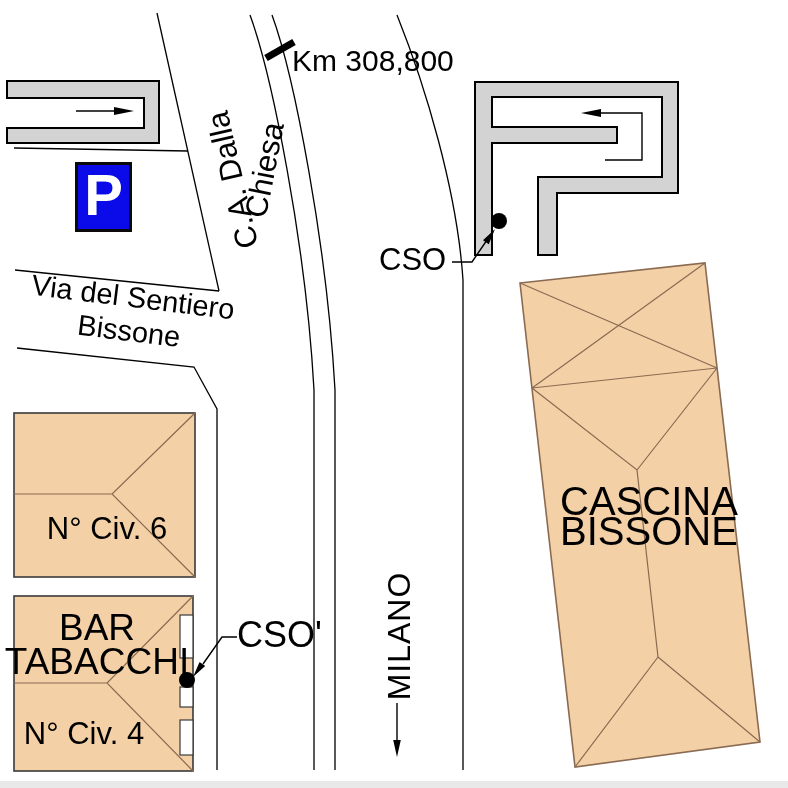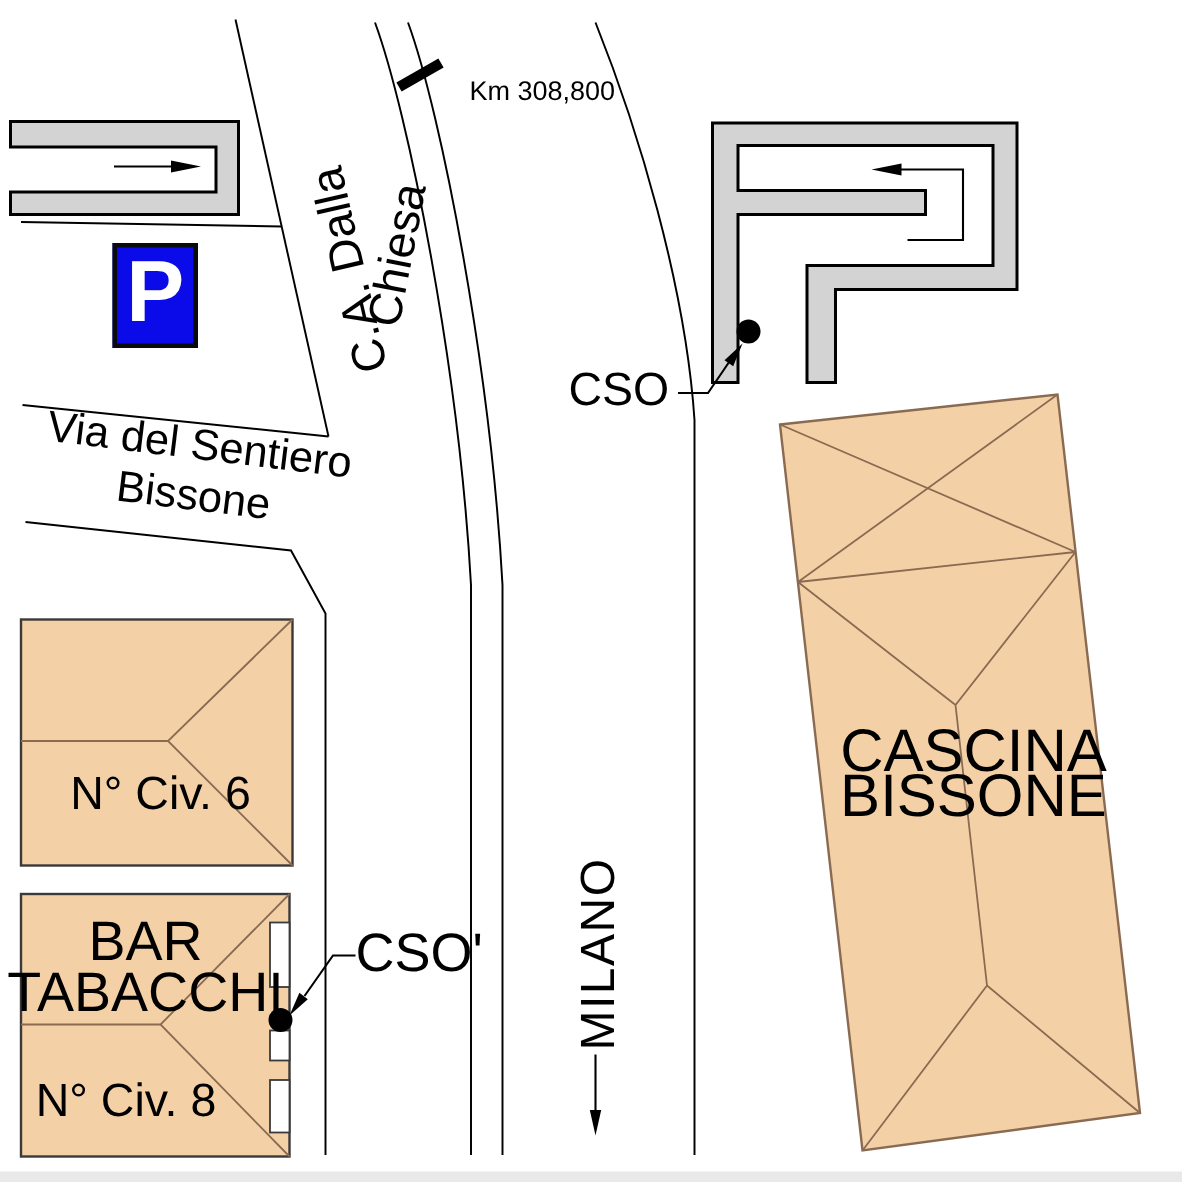--- a/index.html
+++ b/index.html
@@ -18,21 +18,21 @@
   .arrowhead{fill:var(--line-black);stroke:none;}
   .marker-dot{fill:var(--line-black);stroke:none;}
   .building{fill:var(--building-fill);stroke:var(--building-outline);stroke-width:1.6px;}
   .building-cascina{fill:var(--building-fill);stroke:var(--roof-line);stroke-width:1.6px;}
   .roof{fill:none;stroke:var(--roof-line);stroke-width:1.2px;}
   .notch{fill:#ffffff;stroke:var(--building-outline);stroke-width:1.2px;}
   .km-tick{stroke:var(--line-black);stroke-width:7px;}
   .page-strip{fill:var(--page-strip);stroke:none;}
 
   .label{position:absolute;white-space:nowrap;}
-  .label-km{left:292px;top:61px;font-size:18px;transform:translate(0,-50%);margin-left:21px;}
+  .label-km{left:292px;top:61px;font-size:30px;transform:translate(0,-50%);}
   .label-ca-dalla{left:233px;top:180px;font-size:31px;transform:translate(-50%,-50%) rotate(-103deg);}
   .label-chiesa{left:265px;top:170px;font-size:31px;transform:translate(-50%,-50%) rotate(-79deg);}
   .label-via{left:131px;top:314px;font-size:29px;line-height:34px;text-align:center;transform:translate(-50%,-50%) rotate(7deg);}
   .label-cso{left:379px;top:260px;font-size:31px;transform:translate(0,-50%);}
   .label-cso-prime{left:237px;top:635px;font-size:36px;transform:translate(0,-50%);}
   .label-civ6{left:107px;top:529px;font-size:31px;transform:translate(-50%,-50%);}
   .label-bar{left:97px;top:645px;font-size:37px;line-height:34px;text-align:center;transform:translate(-50%,-50%);}
   .label-civ8{left:84px;top:734px;font-size:31px;transform:translate(-50%,-50%);}
   .label-cascina{left:649px;top:516px;font-size:40px;line-height:30px;text-align:center;transform:translate(-50%,-50%);}
   .label-milano{left:399px;top:636px;font-size:32px;letter-spacing:1px;transform:translate(-50%,-50%) rotate(-90deg);}
@@ -117,21 +117,21 @@
   <div class="label label-cso">CSO</div>
   <div class="label label-cso-prime">CSO'</div>
 
   <div class="label label-civ6">N° Civ. 6</div>
 
   <div class="label label-bar">
     <div>BAR</div>
     <div>TABACCHI</div>
   </div>
 
-  <div class="label label-civ8">N° Civ. 8</div>
+  <div class="label label-civ8">N° Civ. 4</div>
 
   <div class="label label-cascina">
     <div>CASCINA</div>
     <div>BISSONE</div>
   </div>
 
   <div class="label label-milano">MILANO</div>
 
 </div>
 

